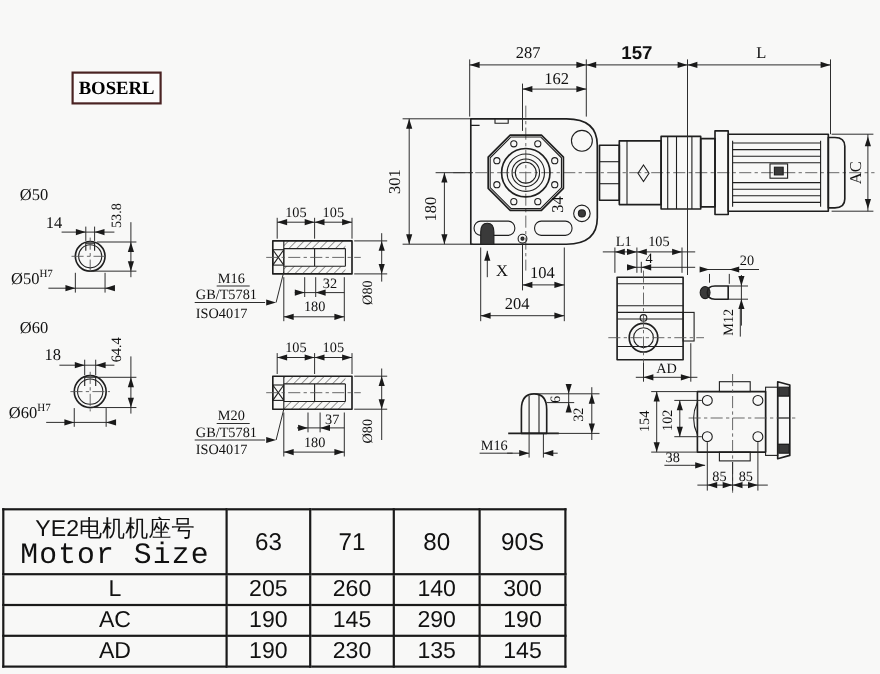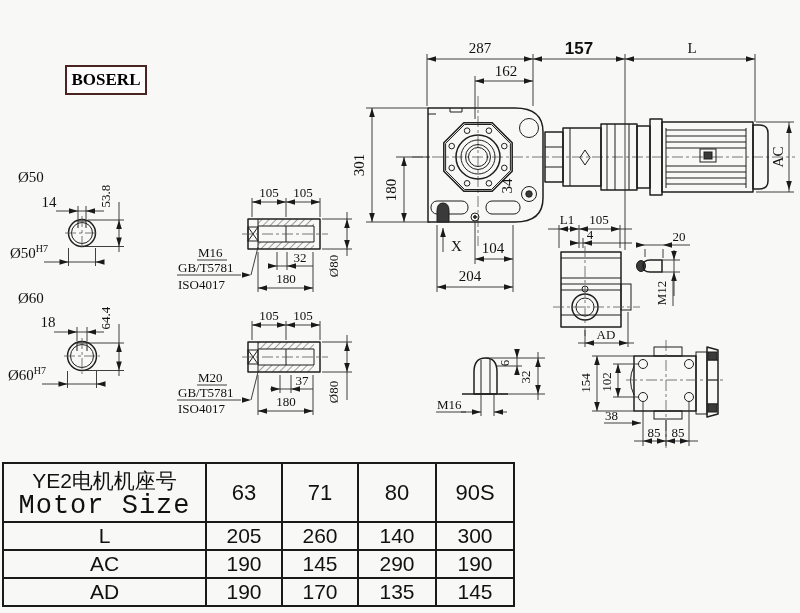--- a/index.html
+++ b/index.html
@@ -488,20 +488,20 @@
       <tr class="drow">
         <td class="lab">AC</td>
         <td>190</td>
         <td>145</td>
         <td>290</td>
         <td>190</td>
       </tr>
       <tr class="drow">
         <td class="lab">AD</td>
         <td>190</td>
-        <td>170</td>
+        <td>230</td>
         <td>135</td>
         <td>145</td>
       </tr>
     </tbody>
   </table>
 
 </div>
 
 </body></html>

